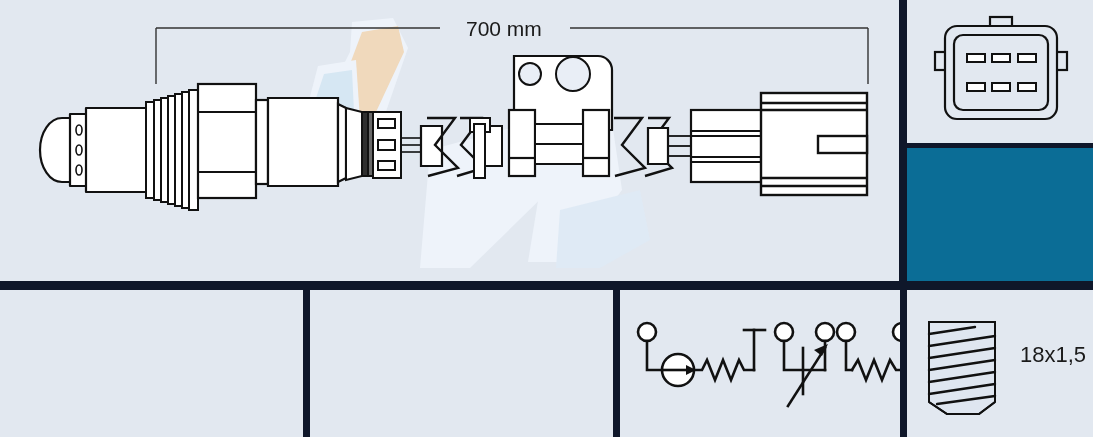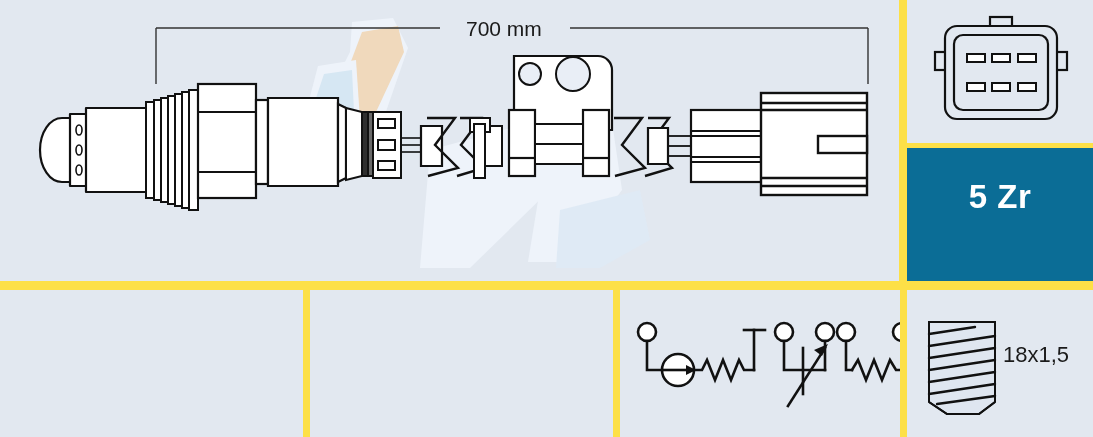--- a/index.html
+++ b/index.html
@@ -8,21 +8,21 @@
     padding: 0;
     background: #ffffff;
   }
   body {
     font-family: "Liberation Sans", sans-serif;
   }
   .sheet {
     position: relative;
     width: 1093px;
     height: 437px;
-    background: #fde047;
+    background: #0f172a;
     overflow: hidden;
   }
   .panel {
     position: absolute;
     background: #e2e8f0;
     box-sizing: border-box;
   }
   
   #main-drawing-panel   { left: 0;    top: 0;   width: 899px; height: 281px; }
   #connector-panel      { left: 907px; top: 0;   width: 186px; height: 143px; }
@@ -56,21 +56,21 @@
     font-size: 21px;
     color: #1a1a1a;
     font-family: "Liberation Sans", sans-serif;
     white-space: nowrap;
   }
   #dimension-label { left: 466px; top: 17px; }
 
   
   #thread-spec-label {
     position: absolute;
-    left: 96px;
+    left: 113px;
     top: 52px;
     font-size: 22px;
     color: #1a1a1a;
     font-family: "Liberation Sans", sans-serif;
     white-space: nowrap;
   }
 </style>
 </head>
 <body>
 
@@ -231,21 +231,20 @@
         <rect x="85" y="54" width="18" height="8"></rect>
         <rect x="111" y="54" width="18" height="8"></rect>
         <rect x="60" y="83" width="18" height="8"></rect>
         <rect x="85" y="83" width="18" height="8"></rect>
         <rect x="111" y="83" width="18" height="8"></rect>
       </g>
     </svg>
   </div>
 
   <div class="panel" id="code-panel">
-    <div class="code-text" id="code-line-1">5 Zr</div>
   </div>
 
   <div class="panel" id="note-panel-left"></div>
 
   <div class="panel" id="note-panel-mid"></div>
 
   <div class="panel" id="schematic-panel">
     <svg viewBox="0 0 280 147" xmlns="http://www.w3.org/2000/svg">
       <g stroke="#111111" stroke-width="2.6" fill="none" stroke-linecap="square">
 

